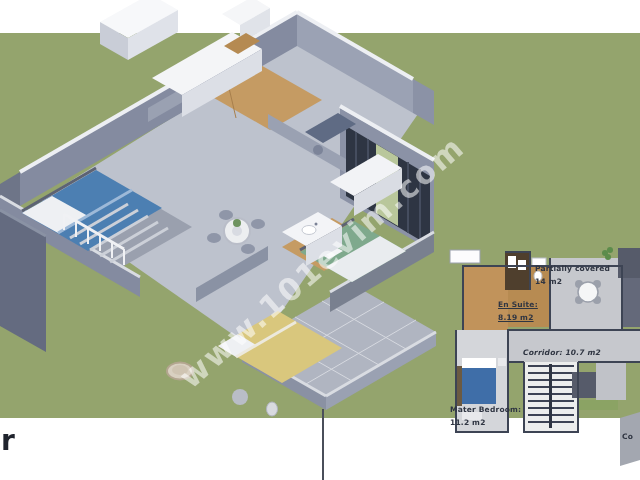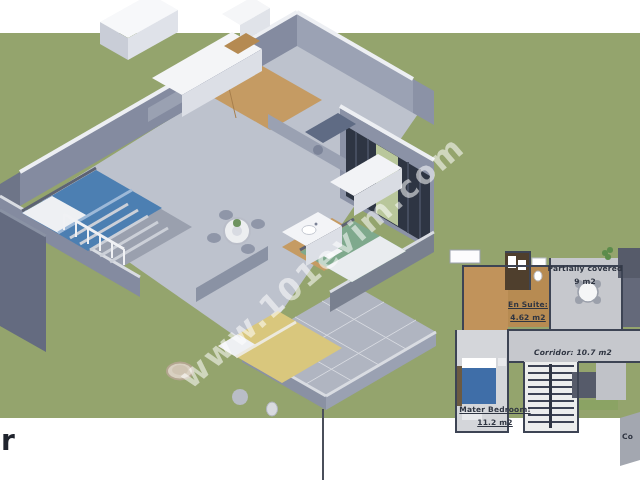--- a/index.html
+++ b/index.html
@@ -6,21 +6,21 @@
   body{width:640px;height:480px;position:relative;overflow:hidden;background:#ffffff;
        font-family:"DejaVu Sans",sans-serif;}
   .green-panel{position:absolute;left:0;top:33px;width:640px;height:385px;background:#94a46d;}
   #render3d{position:absolute;left:0;top:0;width:640px;height:480px;pointer-events:none;}
   .watermark{position:absolute;left:172px;top:368px;transform:rotate(-41deg);transform-origin:0 0;
        font-weight:700;font-size:31px;letter-spacing:2.5px;color:rgba(255,255,255,0.55);
        white-space:nowrap;}
   .plan2d{position:absolute;left:448px;top:246px;width:192px;height:234px;}
   .plan2d svg{position:absolute;left:0;top:0;}
   .plan-label{position:absolute;font-weight:700;font-size:7.5px;line-height:13px;color:#2f3542;
-       text-align:center;letter-spacing:.2px;white-space:nowrap;}
+       letter-spacing:.2px;white-space:nowrap;}
   .corner-letter{position:absolute;left:1px;top:424px;font-size:28px;font-weight:700;color:#20242e;}
   .divider-line{position:absolute;left:322px;top:409px;width:2px;height:71px;background:#4a4f5a;}
 </style>
 </head>
 <body>
 
 <div class="green-panel"></div>
 
 <svg id="render3d" viewBox="0 0 640 480">
   <g>
@@ -191,30 +191,30 @@
       <path d="M15,84 V20 H174 V84"></path>
       <path d="M102,12 V84"></path>
       <path d="M8,84 V186 H60 V84 H192"></path>
       <path d="M60,116 H76 M130,116 H192"></path>
       <path d="M76,116 V186 H130 V116"></path>
       <path d="M57,6 H82 V44"></path>
     </g>
   </svg>
   <div class="plan-label" style="left:87px;top:16px;width:100px;">
     <div>Partially covered</div>
-    <div>9 m2</div>
+    <div>14 m2</div>
   </div>
   <div class="plan-label" style="left:50px;top:52px;width:60px;text-decoration:underline;">
     <div>En Suite:</div>
-    <div>4.62 m2</div>
+    <div>8.19 m2</div>
   </div>
   <div class="plan-label" style="left:75px;top:100px;width:100px;font-style:italic;">
     <div>Corridor: 10.7 m2</div>
   </div>
-  <div class="plan-label" style="left:2px;top:157px;width:90px;text-decoration:underline;">
+  <div class="plan-label" style="left:2px;top:157px;width:90px;">
     <div>Mater Bedroom:</div>
     <div>11.2 m2</div>
   </div>
   <div class="plan-label" style="left:174px;top:184px;width:30px;text-align:left;">
     <div>Co</div>
   </div>
 </div>
 
 <div class="corner-letter">r</div>
 

